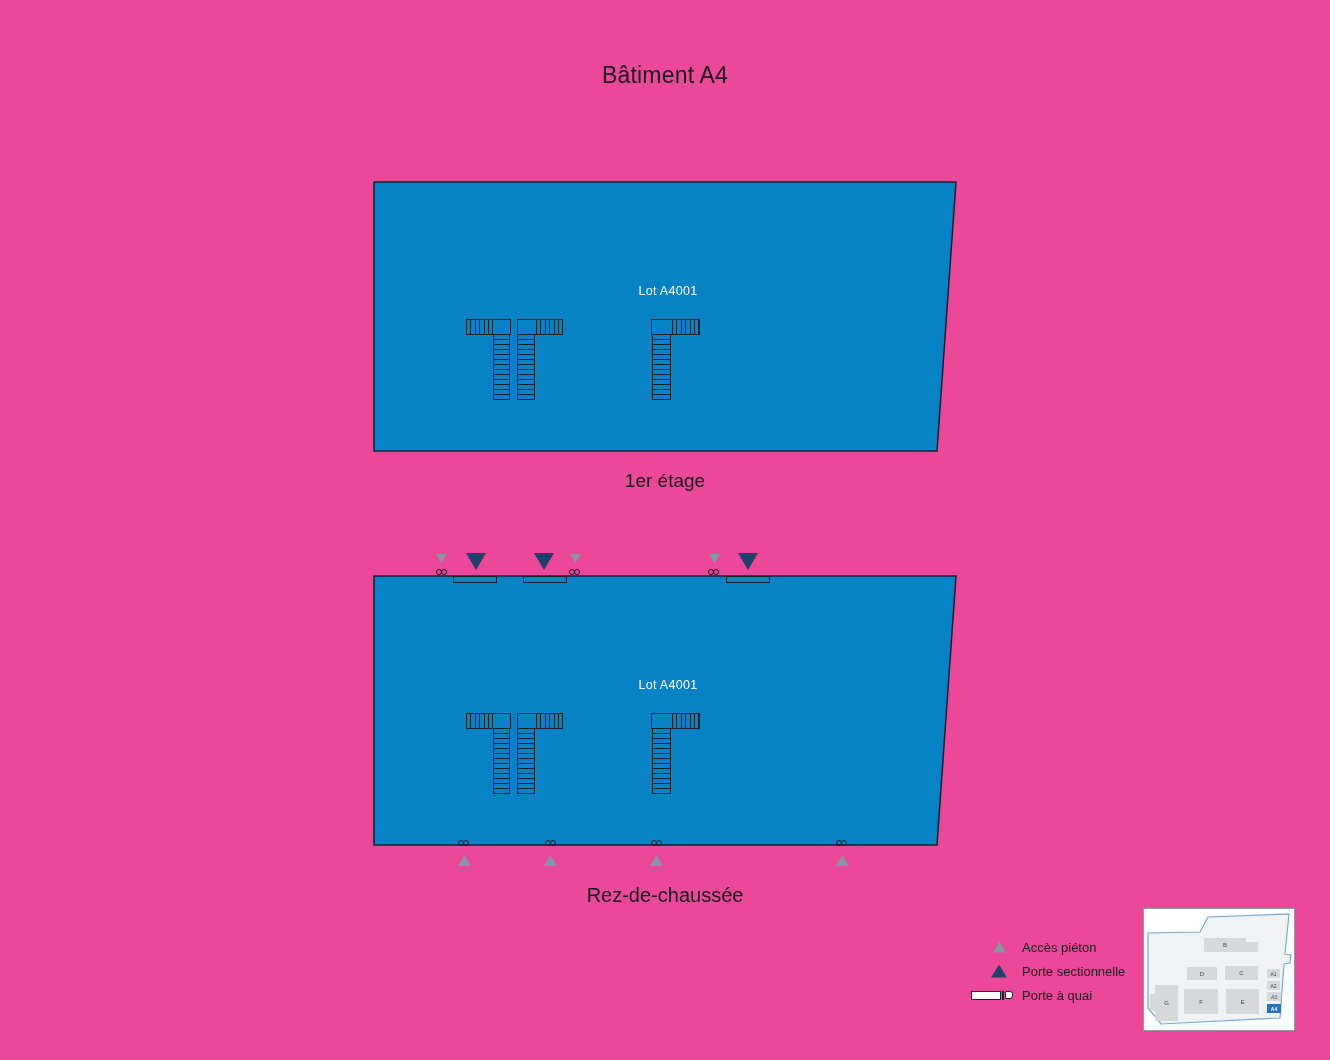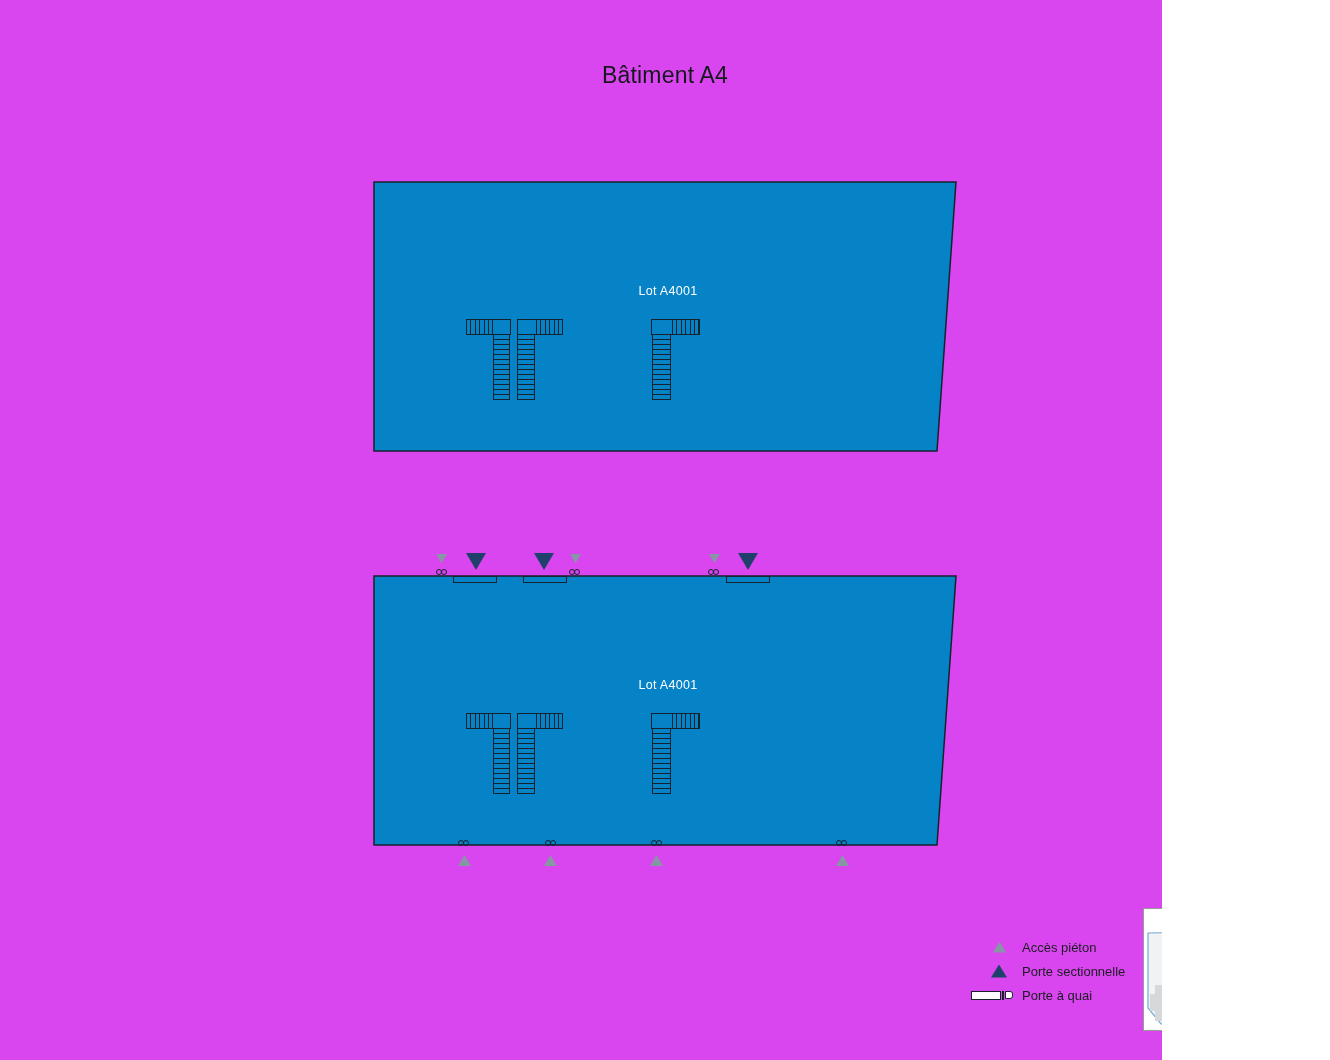--- a/index.html
+++ b/index.html
@@ -1,17 +1,17 @@
 <!DOCTYPE html>
 <html><head>
 <meta charset="utf-8">
 <style>
   * { margin:0; padding:0; box-sizing:border-box; }
   body { background:#ffffff; font-family:"Liberation Sans", sans-serif; }
-  .page { position:relative; width:1162px; height:1060px; background:#d946ef; overflow:hidden; color:#111418; }
+  .page { position:relative; width:1330px; height:1060px; background:#ec4899; overflow:hidden; color:#111418; }
 
   .title { position:absolute; top:62px; left:0; width:1330px; text-align:center;
            font-size:23px; font-weight:500; letter-spacing:0.2px; color:#15181c; }
 
   
   .plan { position:absolute; left:373px; width:584px; height:271px; }
   .plan-first  { top:181px; }
   .plan-ground { top:575px; }
   .plan svg { position:absolute; left:0; top:0; overflow:visible; }
 
@@ -81,20 +81,21 @@
     <div class="stair-piece" style="left:144px;top:138px;width:20px;height:16px;"></div>
     <div class="stair-piece treads-h" style="left:163px;top:138px;width:27px;height:16px;"></div>
     <div class="stair-piece treads-v" style="left:144px;top:153px;width:18px;height:66px;"></div>
 
     <div class="stair-piece" style="left:278px;top:138px;width:22px;height:16px;"></div>
     <div class="stair-piece treads-h" style="left:299px;top:138px;width:28px;height:16px;"></div>
     <div class="stair-piece treads-v" style="left:279px;top:153px;width:19px;height:66px;"></div>
 
     <span class="lot-label">Lot A4001</span>
   </div>
+  <div class="floor-caption caption-first">1er étage</div>
 
   <div class="plan plan-ground">
     <svg width="584" height="271" viewBox="0 0 584 271">
       <polygon points="1,1 583,1 564,270 1,270" fill="#0682c6" stroke="#16222c" stroke-width="1.5"></polygon>
     </svg>
 
     <div class="sectional-opening" style="left:80px;"></div>
     <div class="sectional-opening" style="left:150px;"></div>
     <div class="sectional-opening" style="left:353px;"></div>
 
@@ -105,20 +106,21 @@
     <div class="stair-piece" style="left:144px;top:138px;width:20px;height:16px;"></div>
     <div class="stair-piece treads-h" style="left:163px;top:138px;width:27px;height:16px;"></div>
     <div class="stair-piece treads-v" style="left:144px;top:153px;width:18px;height:66px;"></div>
 
     <div class="stair-piece" style="left:278px;top:138px;width:22px;height:16px;"></div>
     <div class="stair-piece treads-h" style="left:299px;top:138px;width:28px;height:16px;"></div>
     <div class="stair-piece treads-v" style="left:279px;top:153px;width:19px;height:66px;"></div>
 
     <span class="lot-label">Lot A4001</span>
   </div>
+  <div class="floor-caption caption-ground">Rez-de-chaussée</div>
 
   <div class="tri tri-down tri-gray" style="left:436px;top:554px;width:11px;height:9px;"></div>
   <div class="tri tri-down tri-dark" style="left:466px;top:553px;width:20px;height:17px;"></div>
   <div class="tri tri-down tri-dark" style="left:534px;top:553px;width:20px;height:17px;"></div>
   <div class="tri tri-down tri-gray" style="left:570px;top:554px;width:11px;height:9px;"></div>
   <div class="tri tri-down tri-gray" style="left:709px;top:554px;width:11px;height:9px;"></div>
   <div class="tri tri-down tri-dark" style="left:738px;top:553px;width:20px;height:17px;"></div>
 
   <div class="door-swing" style="left:436px;top:569px;">
       <i></i>

